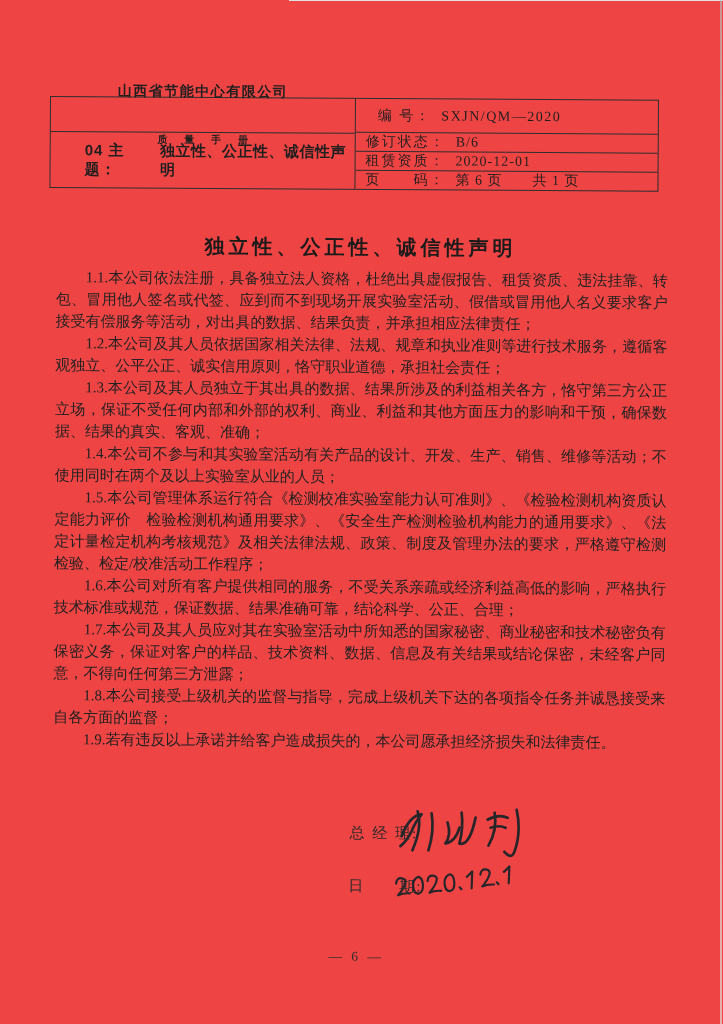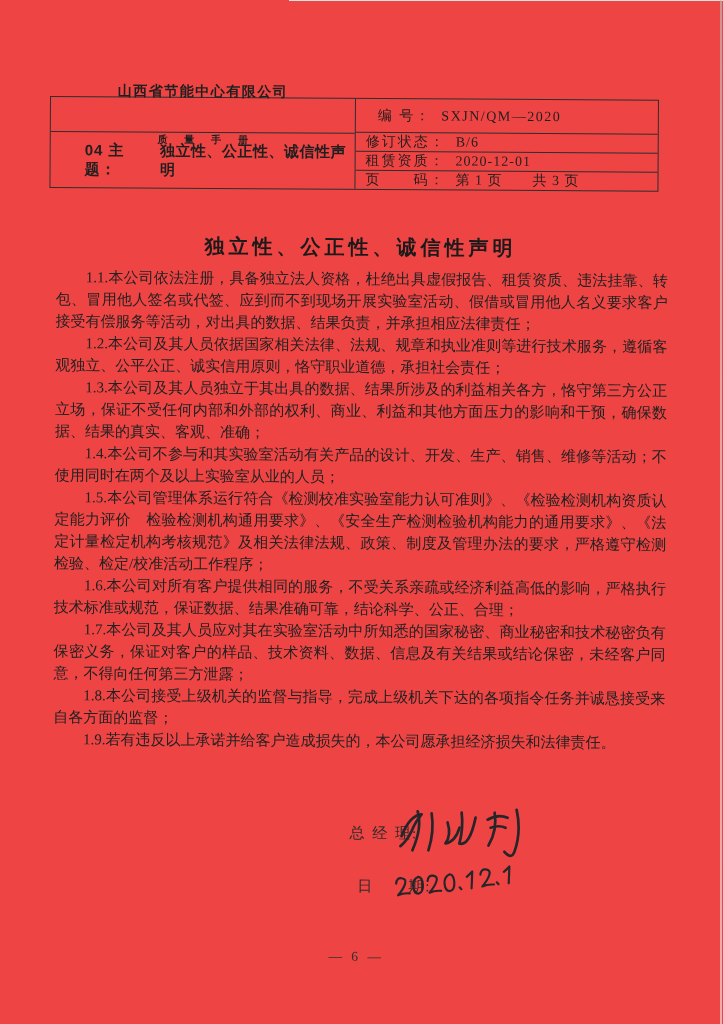--- a/index.html
+++ b/index.html
@@ -91,21 +91,21 @@
   }
   .body-text p { margin: 0; text-indent: 30px; }
 
   
   .sig-label {
     position: absolute;
     font-size: 15px; color: #2a2a2a;
     white-space: pre; letter-spacing: 2px; margin-left: 31px;
   }
   .sig-label-manager { left: 323px; top: 822px; }
-  .sig-label-date    { left: 331px; top: 875px; }
+  .sig-label-date    { left: 322px; top: 875px; }
   .sig-handwriting { position: absolute; }
   .sig-name-svg { left: 399px; top: 804px; }
   .sig-date-svg { left: 399px; top: 862px; }
   .hw-stroke { fill: none; stroke: #26262a; stroke-linecap: round; stroke-linejoin: round; }
 
   
   .page-number {
     position: absolute; top: 947px; left: 0; width: 100%;
     text-align: center;
     font-size: 13.5px; letter-spacing: 3px; color: #2f2f2f;
@@ -136,21 +136,21 @@
         <div class="ht-row ht-row-rev">
           <span class="ht-label">修订状态：</span>
           <span class="ht-value">B/6</span>
         </div>
         <div class="ht-row ht-row-date">
           <span class="ht-label">租赁资质：</span>
           <span class="ht-value">2020-12-01</span>
         </div>
         <div class="ht-row ht-row-page">
           <span class="ht-label">页　　码：</span>
-          <span class="ht-value">第 1 页　　共 3 页</span>
+          <span class="ht-value">第 6 页　　共 1 页</span>
         </div>
       </div>
     </div>
 
     <div class="doc-title">独立性、公正性、诚信性声明</div>
 
     <div class="body-text">
         <p>1.1.本公司依法注册，具备独立法人资格，杜绝出具虚假报告、租赁资质、违法挂靠、转包、冒用他人签名或代签、应到而不到现场开展实验室活动、假借或冒用他人名义要求客户接受有偿服务等活动，对出具的数据、结果负责，并承担相应法律责任；</p>
         <p>1.2.本公司及其人员依据国家相关法律、法规、规章和执业准则等进行技术服务，遵循客观独立、公平公正、诚实信用原则，恪守职业道德，承担社会责任；</p>
         <p>1.3.本公司及其人员独立于其出具的数据、结果所涉及的利益相关各方，恪守第三方公正立场，保证不受任何内部和外部的权利、商业、利益和其他方面压力的影响和干预，确保数据、结果的真实、客观、准确；</p>

